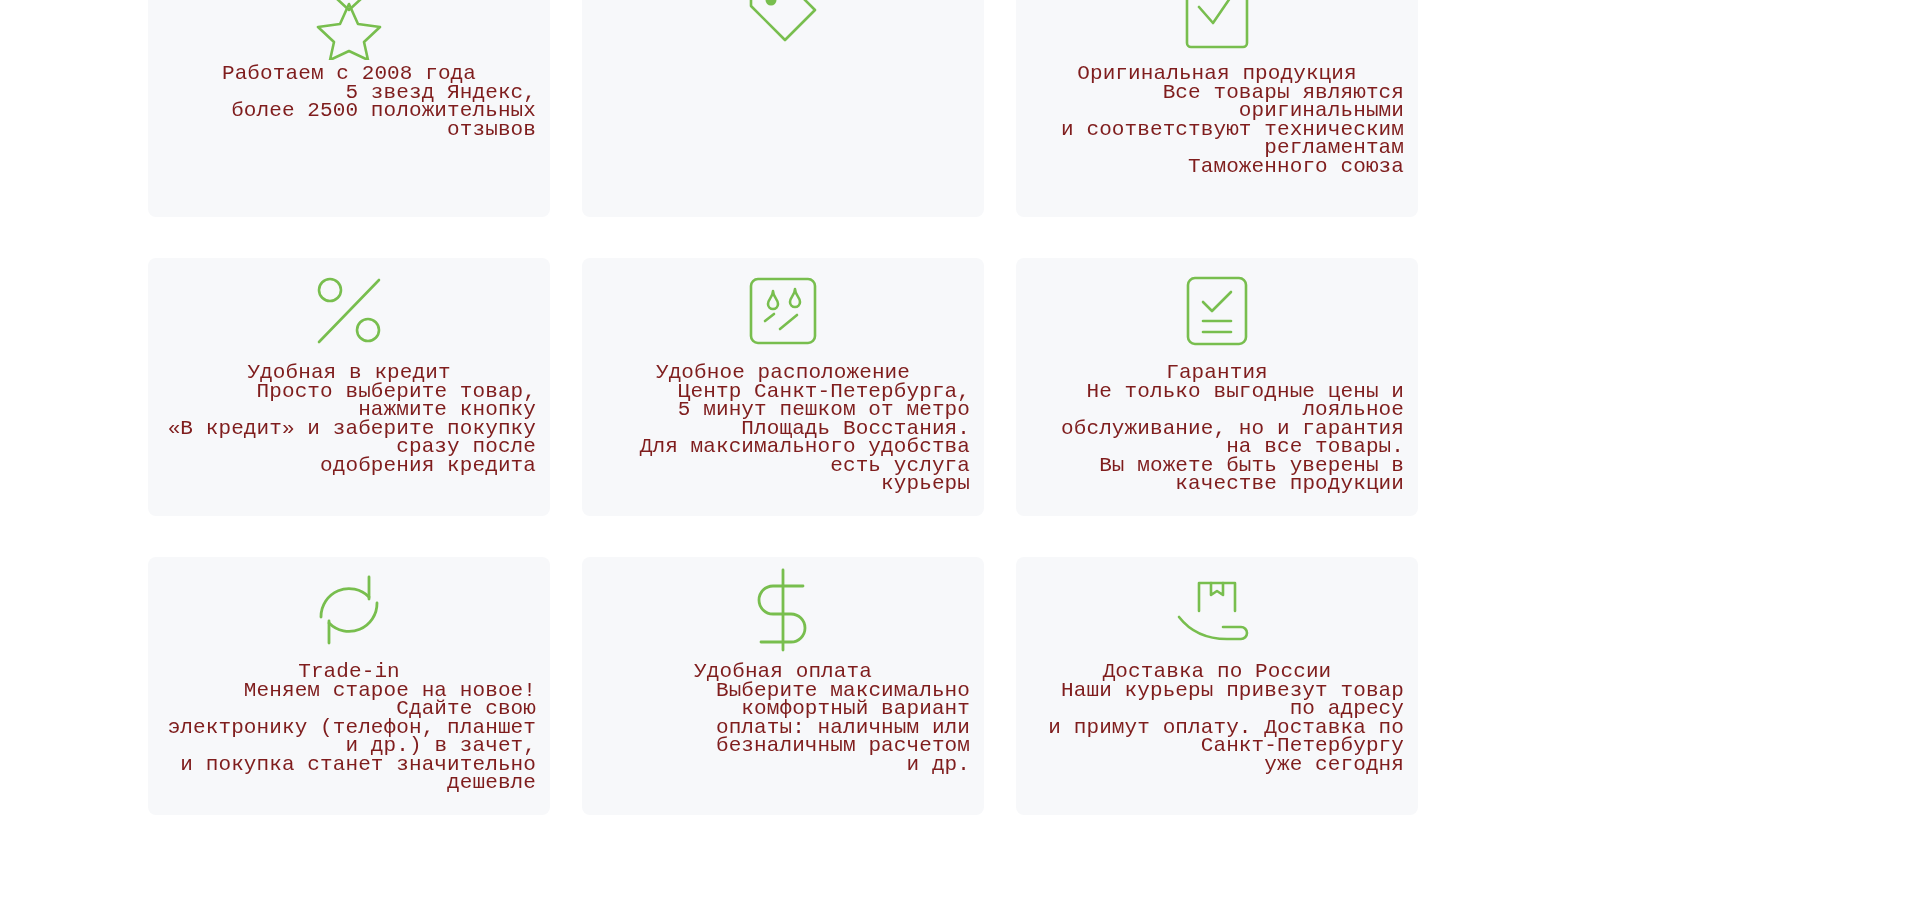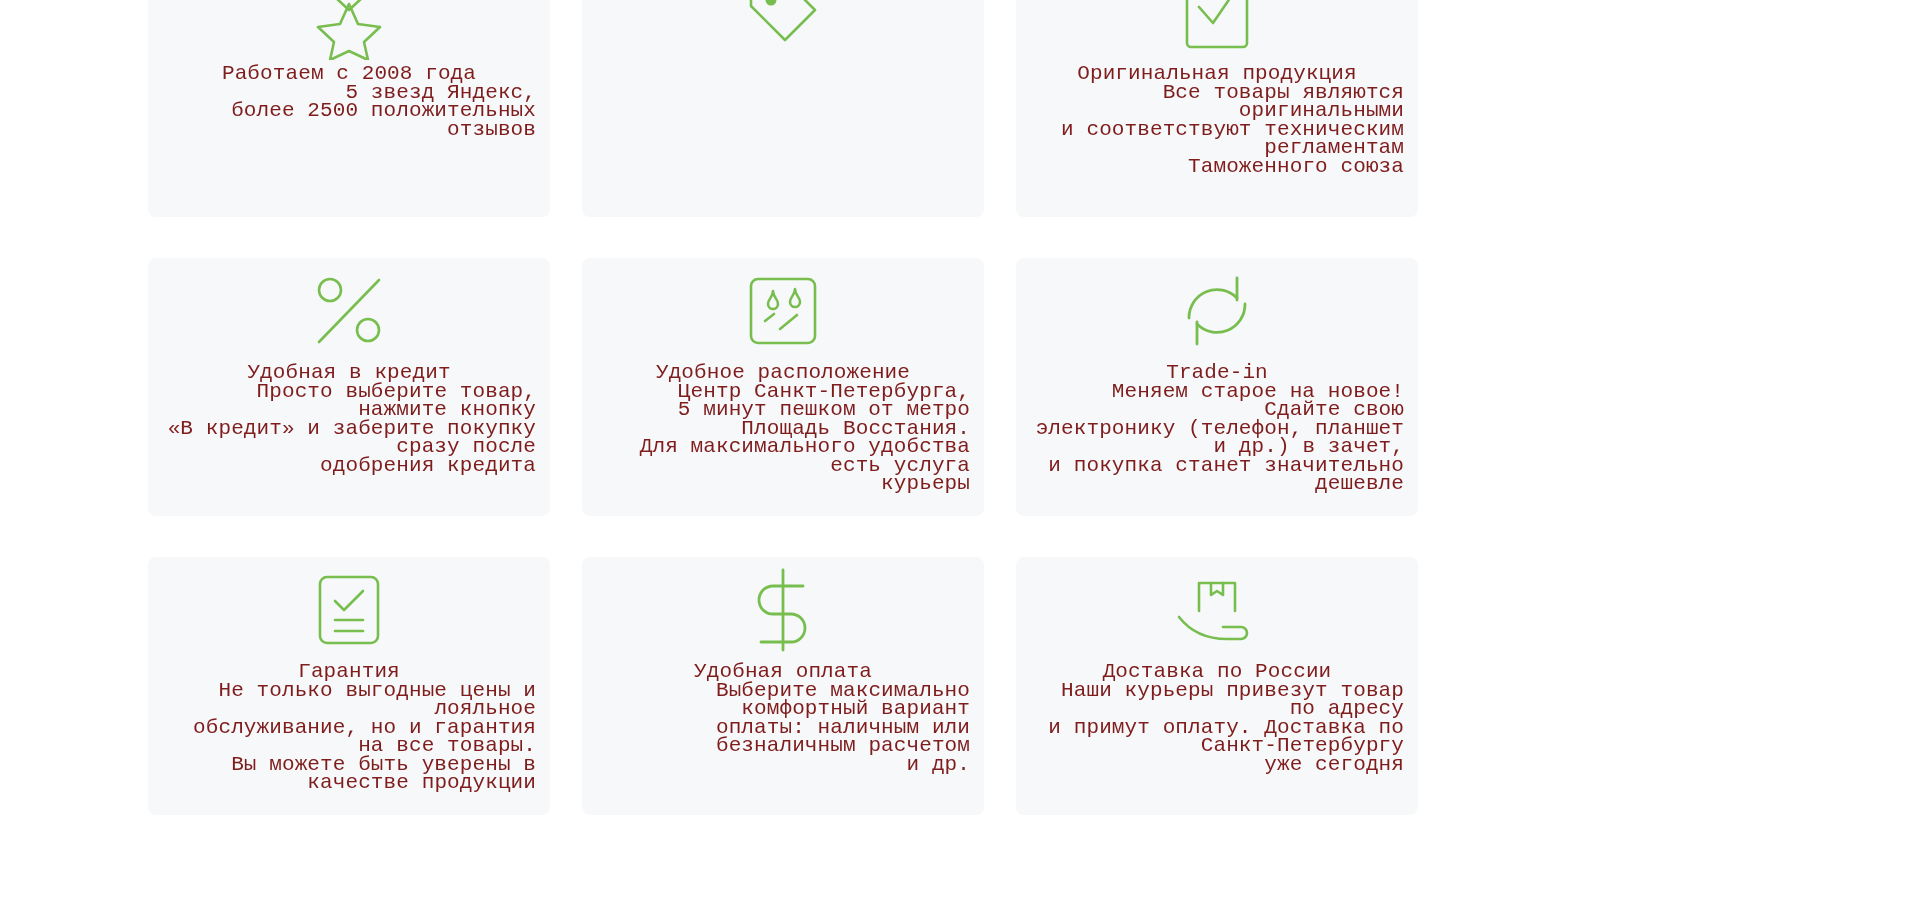--- a/index.html
+++ b/index.html
@@ -146,54 +146,54 @@
       <span class="card-title">Удобное расположение</span>
       <span class="card-desc-line">Центр Санкт-Петербурга,</span>
       <span class="card-desc-line">5 минут пешком от метро Площадь Восстания.</span>
       <span class="card-desc-line">Для максимального удобства есть услуга</span>
       <span class="card-desc-line">курьеры</span>
     </div>
   </div>
 
   <div class="benefit-card">
     <div class="card-icon">
+      <svg width="62" height="70" viewBox="0 0 62 70" fill="none" stroke="#78be4e" stroke-width="2.6" stroke-linejoin="round" stroke-linecap="round">
+        <rect x="2" y="2" width="58" height="66" rx="7"></rect>
+        <path d="M17 26 L26 35 L45 16"></path>
+        <path d="M17 45 H45"></path>
+        <path d="M17 56 H45"></path>
+      </svg>
+    </div>
+    <div class="card-text">
+      <span class="card-title">Гарантия</span>
+      <span class="card-desc-line">Не только выгодные цены и лояльное</span>
+      <span class="card-desc-line">обслуживание, но и гарантия на все товары.</span>
+      <span class="card-desc-line">Вы можете быть уверены в качестве продукции</span>
+    </div>
+  </div>
+
+  <div class="benefit-card">
+    <div class="card-icon">
       <svg width="80" height="78" viewBox="0 0 80 78" fill="none" stroke="#78be4e" stroke-width="2.8" stroke-linejoin="round" stroke-linecap="round">
         <path d="M12 46 a28 28 0 0 1 48 -20"></path>
         <path d="M60 6 L60 28"></path>
         <path d="M68 32 a28 28 0 0 1 -48 20"></path>
         <path d="M20 72 L20 50"></path>
       </svg>
     </div>
     <div class="card-text">
       <span class="card-title">Trade-in</span>
       <span class="card-desc-line">Меняем старое на новое! Сдайте свою</span>
       <span class="card-desc-line">электронику (телефон, планшет и др.) в зачет,</span>
       <span class="card-desc-line">и покупка станет значительно дешевле</span>
     </div>
   </div>
 
   <div class="benefit-card">
     <div class="card-icon">
-      <svg width="62" height="70" viewBox="0 0 62 70" fill="none" stroke="#78be4e" stroke-width="2.6" stroke-linejoin="round" stroke-linecap="round">
-        <rect x="2" y="2" width="58" height="66" rx="7"></rect>
-        <path d="M17 26 L26 35 L45 16"></path>
-        <path d="M17 45 H45"></path>
-        <path d="M17 56 H45"></path>
-      </svg>
-    </div>
-    <div class="card-text">
-      <span class="card-title">Гарантия</span>
-      <span class="card-desc-line">Не только выгодные цены и лояльное</span>
-      <span class="card-desc-line">обслуживание, но и гарантия на все товары.</span>
-      <span class="card-desc-line">Вы можете быть уверены в качестве продукции</span>
-    </div>
-  </div>
-
-  <div class="benefit-card">
-    <div class="card-icon">
       <svg width="60" height="84" viewBox="0 0 60 84" fill="none" stroke="#78be4e" stroke-width="2.8" stroke-linejoin="round" stroke-linecap="round">
         <path d="M30 2 V82"></path>
         <path d="M50 18 H20 a14 14 0 0 0 0 28 H38 a14 14 0 0 1 0 28 H8"></path>
       </svg>
     </div>
     <div class="card-text">
       <span class="card-title">Удобная оплата</span>
       <span class="card-desc-line">Выберите максимально комфортный вариант</span>
       <span class="card-desc-line">оплаты: наличным или безналичным расчетом</span>
       <span class="card-desc-line">и др.</span>

